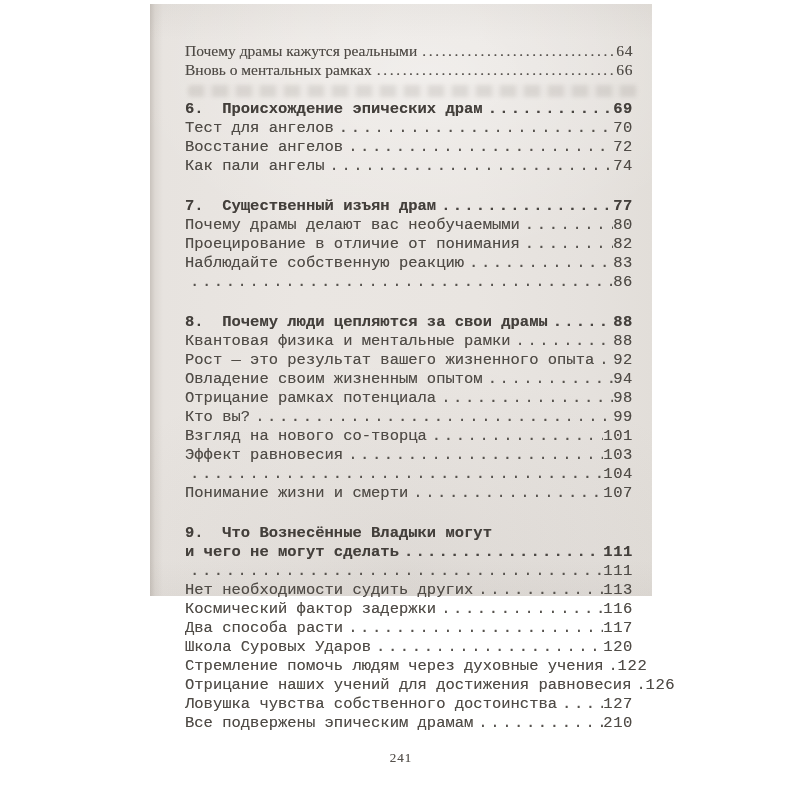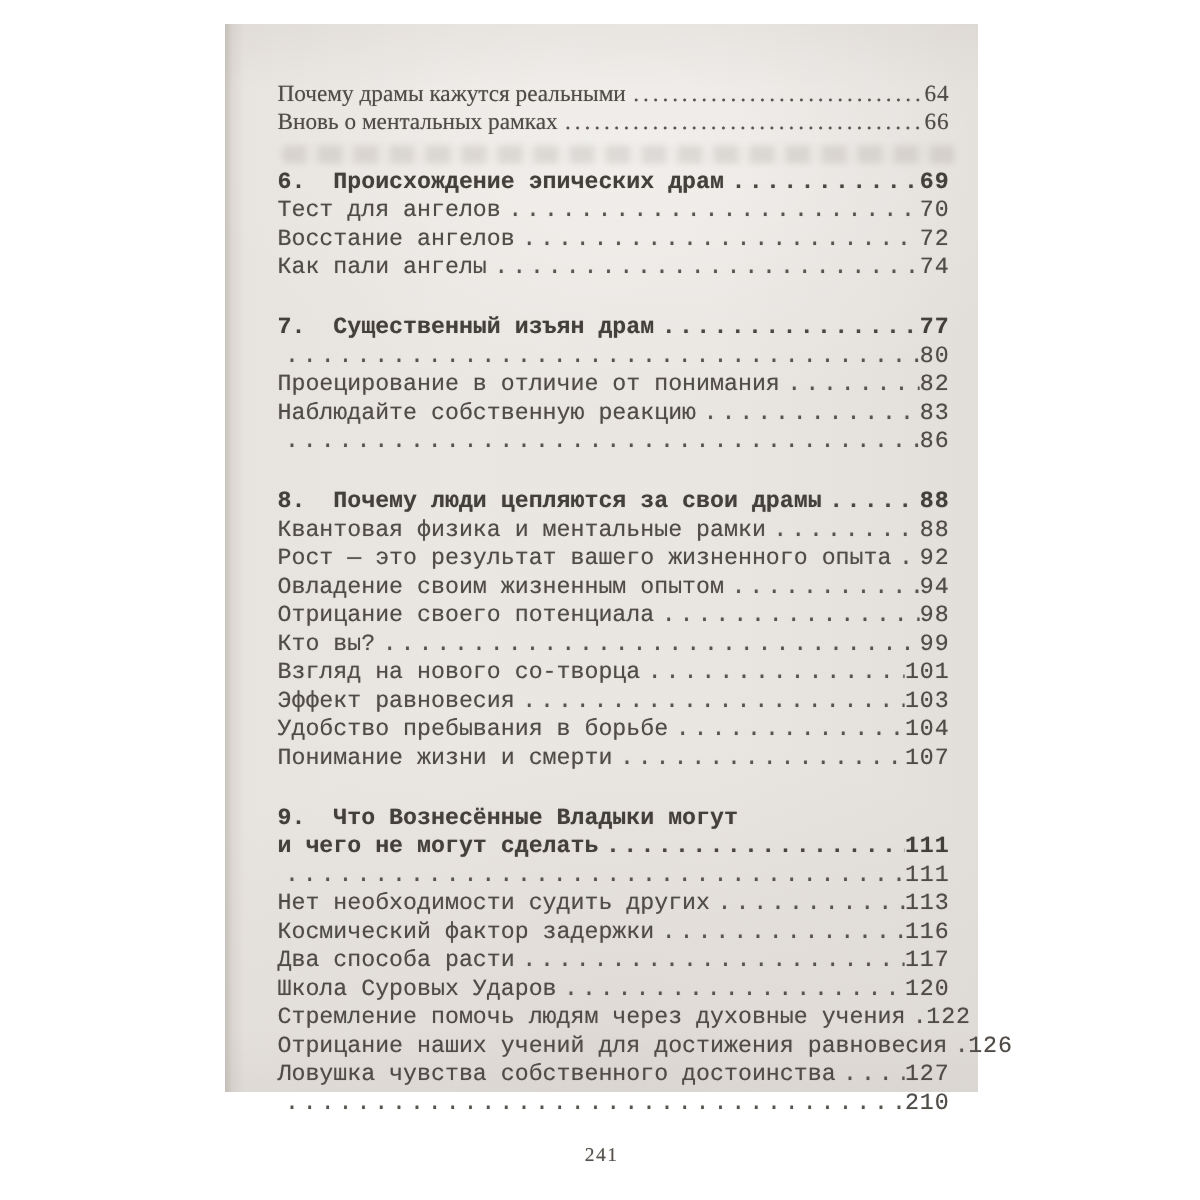--- a/index.html
+++ b/index.html
@@ -10,22 +10,22 @@
     overflow: hidden;
   }
   .photo {
     position: relative;
     width: 800px; height: 800px;
     background: #ffffff;
   }
   
   .paper {
     position: absolute;
-    left: 150px; top: 16px;
-    width: 502px; height: 712px;
+    left: 150px; top: 4px;
+    width: 502px; height: 592px;
     background:
       linear-gradient(90deg,
         #c9c3bd 0px, #ddd8d3 5px, #e7e3df 13px,
         #eae6e2 30%, #e9e5e1 65%, #e5e1dd 88%, #e2ded9 100%);
   }
   .paper::before {
     content: "";
     position: absolute; inset: 0;
     background:
       radial-gradient(ellipse 420px 260px at 55% 12%, rgba(255,255,255,0.35), rgba(255,255,255,0) 70%),
@@ -124,20 +124,21 @@
             <span class="num">74</span>
           </div>
         </div>
         <div class="section">
           <div class="row heading">
             <span class="title">7.  Существенный изъян драм</span>
             <span class="leader">........................................................................................................................</span>
             <span class="num">77</span>
           </div>
           <div class="row">
+            <span class="title">Почему драмы делают вас необучаемыми</span>
             <span class="leader">........................................................................................................................</span>
             <span class="num">80</span>
           </div>
           <div class="row">
             <span class="title">Проецирование в отличие от понимания</span>
             <span class="leader">........................................................................................................................</span>
             <span class="num">82</span>
           </div>
           <div class="row">
             <span class="title">Наблюдайте собственную реакцию</span>
@@ -164,41 +165,40 @@
             <span class="title">Рост — это результат вашего жизненного опыта</span>
             <span class="leader">........................................................................................................................</span>
             <span class="num">92</span>
           </div>
           <div class="row">
             <span class="title">Овладение своим жизненным опытом</span>
             <span class="leader">........................................................................................................................</span>
             <span class="num">94</span>
           </div>
           <div class="row">
-            <span class="title">Отрицание своего потенциала</span>
+            <span class="title">Отрицание рамках потенциала</span>
             <span class="leader">........................................................................................................................</span>
             <span class="num">98</span>
           </div>
           <div class="row">
             <span class="title">Кто вы?</span>
             <span class="leader">........................................................................................................................</span>
             <span class="num">99</span>
           </div>
           <div class="row">
             <span class="title">Взгляд на нового со-творца</span>
             <span class="leader">........................................................................................................................</span>
             <span class="num">101</span>
           </div>
           <div class="row">
             <span class="title">Эффект равновесия</span>
             <span class="leader">........................................................................................................................</span>
             <span class="num">103</span>
           </div>
           <div class="row">
-            <span class="title">Удобство пребывания в борьбе</span>
             <span class="leader">........................................................................................................................</span>
             <span class="num">104</span>
           </div>
           <div class="row">
             <span class="title">Понимание жизни и смерти</span>
             <span class="leader">........................................................................................................................</span>
             <span class="num">107</span>
           </div>
         </div>
         <div class="section">
@@ -243,20 +243,21 @@
             <span class="title">Отрицание наших учений для достижения равновесия</span>
             <span class="leader">........................................................................................................................</span>
             <span class="num">126</span>
           </div>
           <div class="row">
             <span class="title">Ловушка чувства собственного достоинства</span>
             <span class="leader">........................................................................................................................</span>
             <span class="num">127</span>
           </div>
           <div class="row">
+            <span class="title">Все подвержены эпическим драмам</span>
             <span class="leader">........................................................................................................................</span>
             <span class="num">210</span>
           </div>
         </div>
       </div>
     <div class="footer">241</div>
   </div>
 </div>
 
 </body></html>

